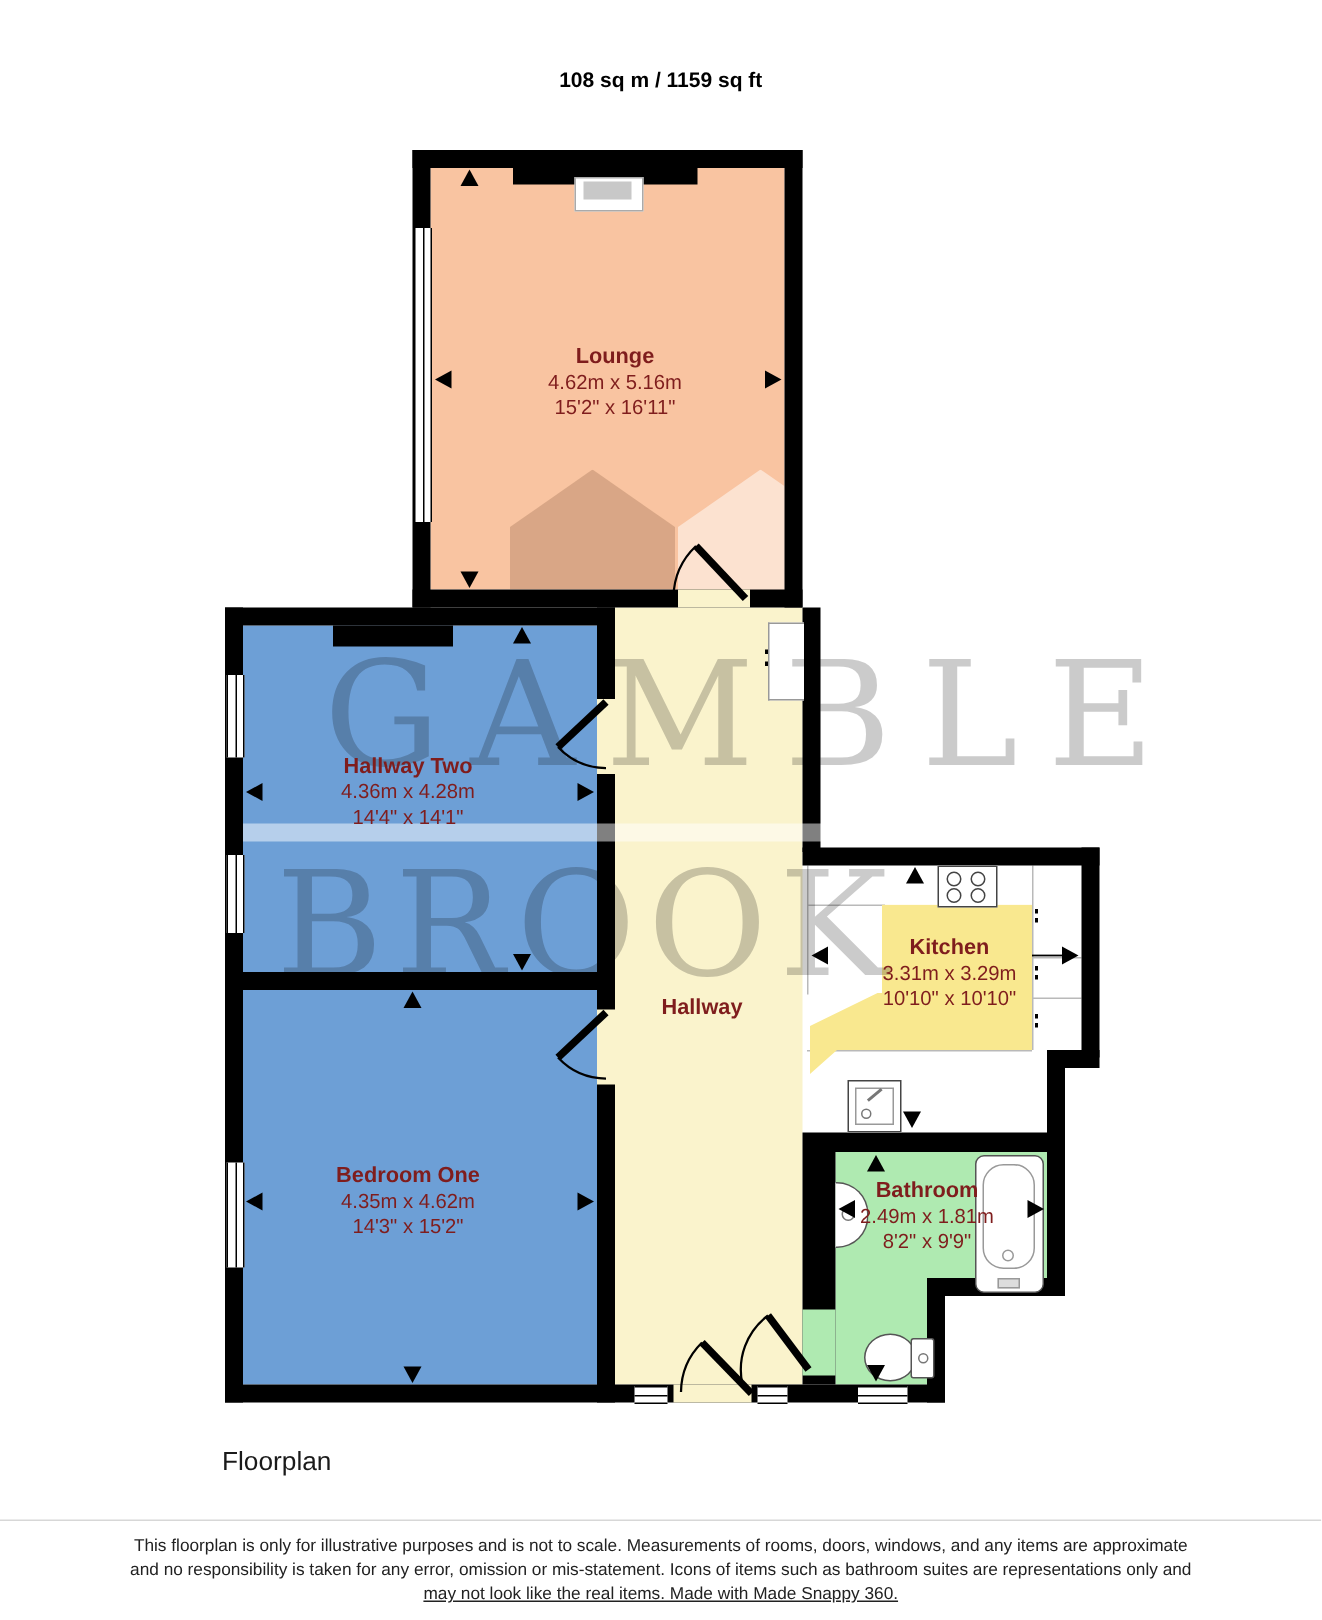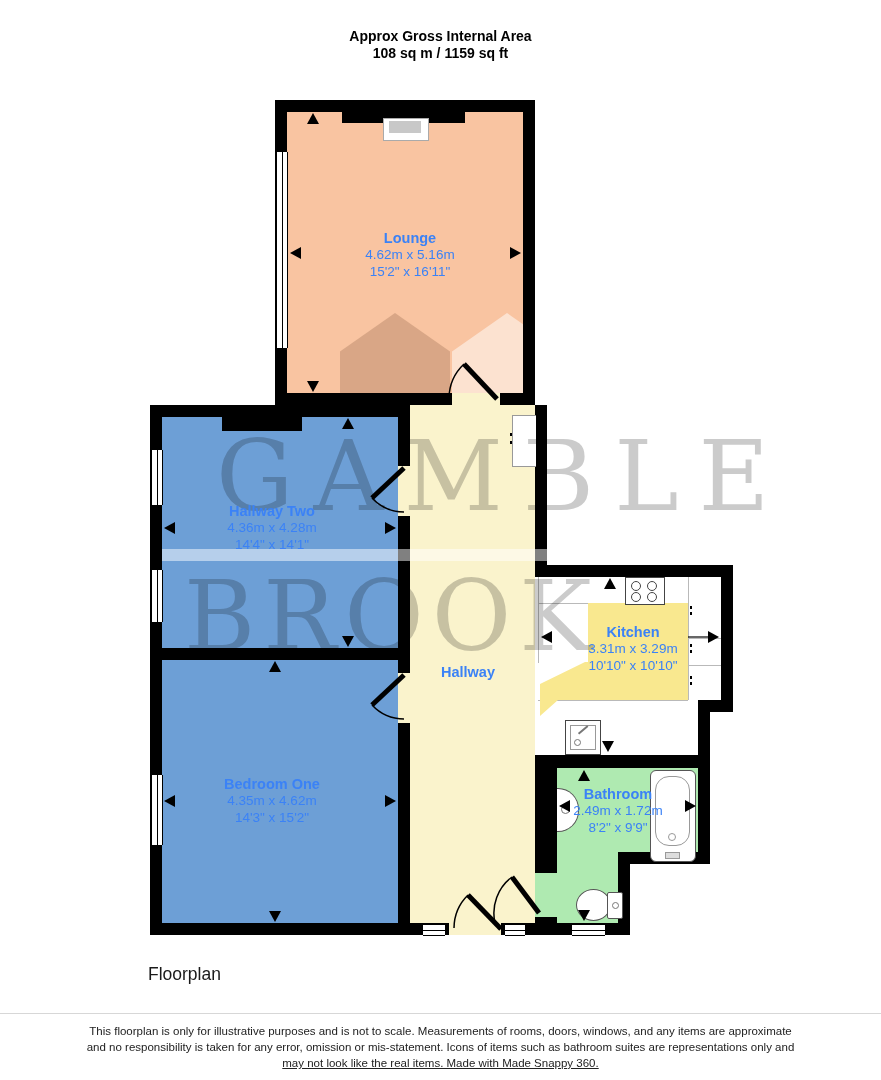--- a/index.html
+++ b/index.html
@@ -6,42 +6,41 @@
   #canvas{position:relative;width:881px;height:1080px;background:#fff;overflow:hidden;
           font-family:"Liberation Sans",sans-serif;}
   .abs{position:absolute;}
   .wall{position:absolute;background:#000;}
   .fill{position:absolute;}
   .gap{position:absolute;}
   .window-v{position:absolute;background:#fff;border-left:1.5px solid #000;border-right:1.5px solid #000;}
   .window-v::after{content:"";position:absolute;left:50%;top:0;bottom:0;width:1px;background:#000;}
   .window-h{position:absolute;background:#fff;border-top:1.5px solid #000;border-bottom:1.5px solid #000;}
   .window-h::after{content:"";position:absolute;top:50%;left:0;right:0;height:1px;background:#000;}
-  .room-label{position:absolute;text-align:center;color:#3b82f6;z-index:40;}
+  .room-label{position:absolute;text-align:center;color:#7f1d1d;z-index:40;}
   .room-name{font-weight:bold;font-size:14.5px;line-height:17px;}
   .room-dim{font-size:13.5px;line-height:16.5px;}
   .title{position:absolute;left:0;right:0;text-align:center;font-weight:bold;font-size:14px;line-height:17px;color:#000;}
   .wm-text{position:absolute;font-family:"DejaVu Serif",serif;color:#7d7d7d;opacity:.40;
            mix-blend-mode:multiply;font-size:97px;line-height:1;white-space:nowrap;z-index:30;}
   .wm-band{position:absolute;background:rgba(255,255,255,0.5);z-index:31;}
   .house{position:absolute;clip-path:polygon(0 48%,50% 0,100% 48%,100% 100%,0 100%);}
   .fix{position:absolute;background:#fff;}
   .hairline{position:absolute;background:#b9b9b9;}
   .dot{position:absolute;width:2px;height:3px;background:#000;}
   svg.overlay{position:absolute;left:0;top:0;z-index:35;pointer-events:none;}
   .footer-label{position:absolute;font-size:17.5px;color:#1a1a1a;}
   .footer-rule{position:absolute;height:1px;background:#d7d7d7;}
   .disclaimer{position:absolute;text-align:center;font-size:11.5px;line-height:15.5px;color:#222;}
 </style>
 </head>
 <body>
 
 <div id="canvas">
 
-  <div class="title" style="top:28px;">Approx Gross Internal Area</div>
   <div class="title" style="top:45px;">108 sq m / 1159 sq ft</div>
 
   <div class="fill" style="left:287px;top:112px;width:236px;height:281px;background:#F9C4A1;overflow:hidden;">
     <div class="house" style="left:53px;top:201px;width:110px;height:80px;background:rgba(70,35,12,0.18);"></div>
     <div class="house" style="left:165px;top:201px;width:110px;height:80px;background:rgba(255,255,255,0.5);"></div>
   </div>
   <div class="fill" style="left:162px;top:417px;width:236px;height:231px;background:#6D9FD6;"></div>
   <div class="fill" style="left:162px;top:660px;width:236px;height:263px;background:#6D9FD6;"></div>
   <div class="fill" style="left:410px;top:405px;width:125px;height:518px;background:#FAF3CC;"></div>
   <div class="fill" style="left:538px;top:577px;width:183px;height:178px;background:#ffffff;"></div>
@@ -211,21 +210,21 @@
     <div class="room-dim">4.35m x 4.62m</div>
     <div class="room-dim">14'3" x 15'2"</div>
   </div>
   <div class="room-label" style="left:553px;top:624px;width:160px;">
     <div class="room-name">Kitchen</div>
     <div class="room-dim">3.31m x 3.29m</div>
     <div class="room-dim">10'10" x 10'10"</div>
   </div>
   <div class="room-label" style="left:528px;top:786px;width:180px;">
     <div class="room-name">Bathroom</div>
-    <div class="room-dim">2.49m x 1.72m</div>
+    <div class="room-dim">2.49m x 1.81m</div>
     <div class="room-dim">8'2" x 9'9"</div>
   </div>
   <div class="room-label" style="left:408px;top:664px;width:120px;">
     <div class="room-name">Hallway</div>
   </div>
 
   <div class="footer-label" style="left:148px;top:964px;">Floorplan</div>
   <div class="footer-rule" style="left:0px;top:1013px;width:881px;"></div>
   <div class="disclaimer" style="left:60px;top:1040px;width:761px;">and no responsibility is taken for any error, omission or mis-statement. Icons of items such as bathroom suites are representations only and</div>
   <div class="disclaimer" style="left:60px;top:1024px;width:761px;">This floorplan is only for illustrative purposes and is not to scale. Measurements of rooms, doors, windows, and any items are approximate</div>

